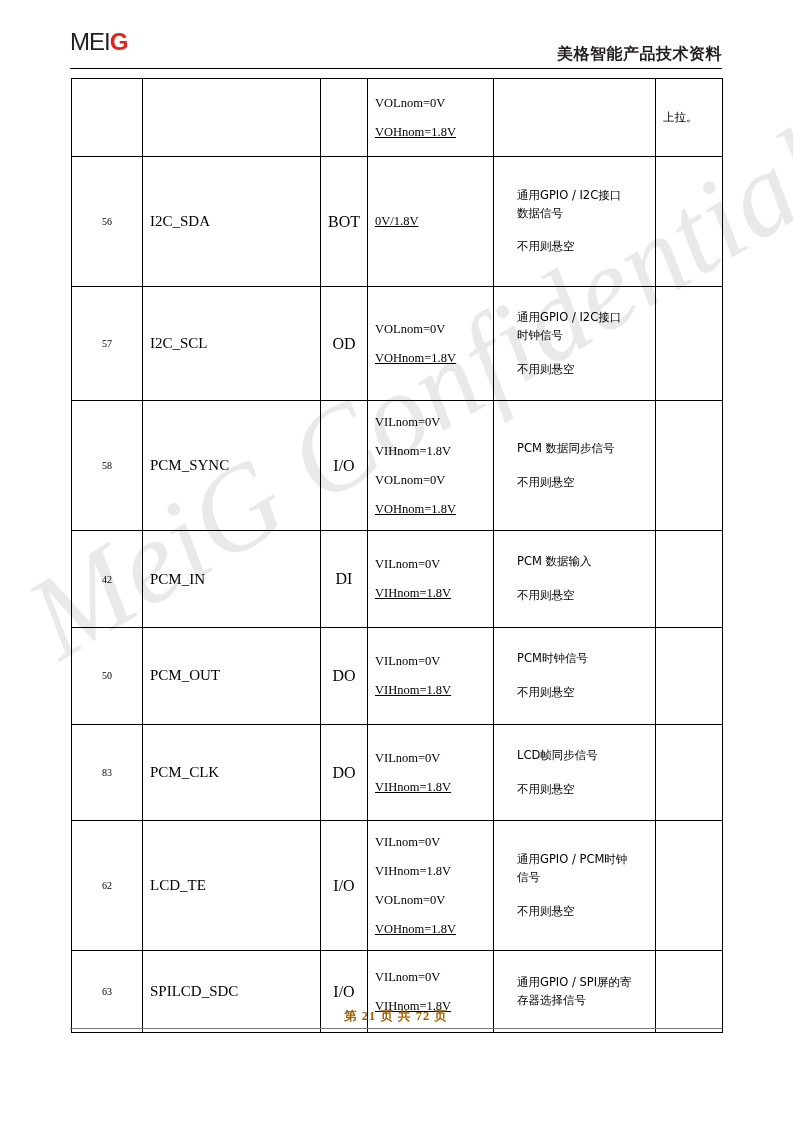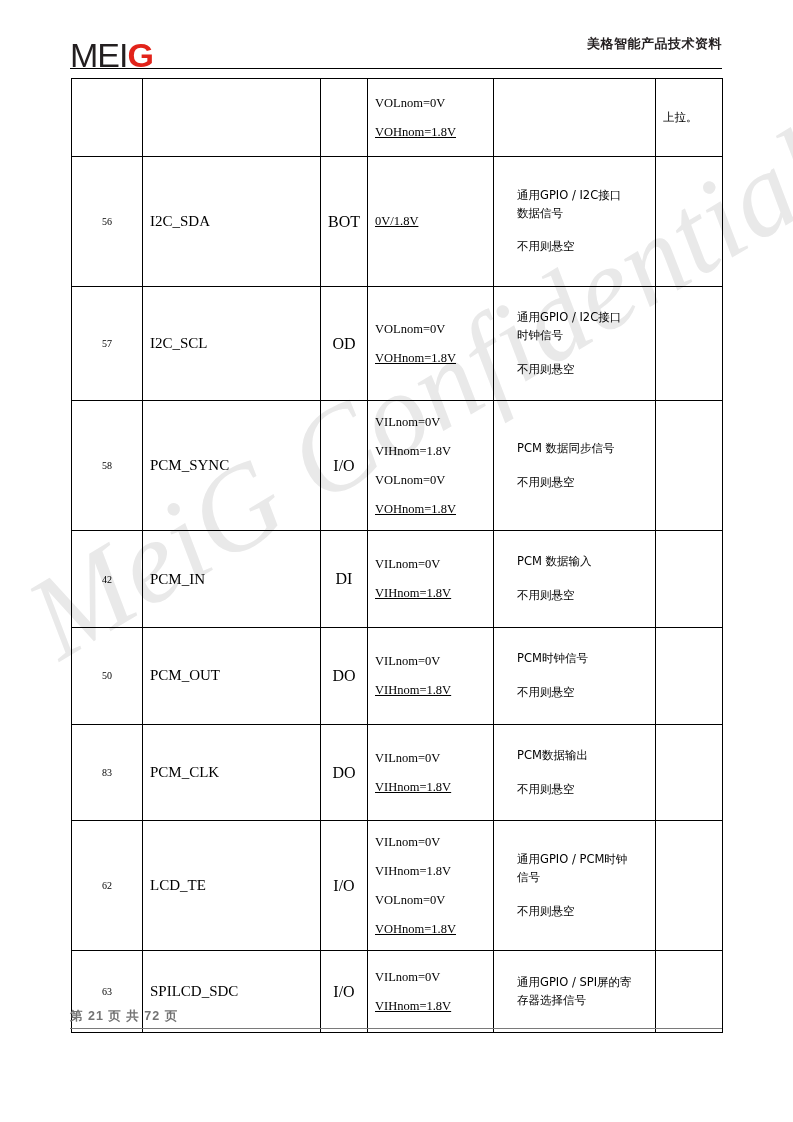--- a/index.html
+++ b/index.html
@@ -54,41 +54,41 @@
   #page-header {
     position: absolute;
     left: 70px;
     top: 18px;
     width: 652px;
     height: 52px;
   }
   #brand-logo {
     position: absolute;
     left: 0;
-    top: 20px;
+    top: 12px;
     font-family: "Liberation Sans", "DejaVu Sans", sans-serif;
-    font-size: 34px;
+    font-size: 24px;
     font-weight: 400;
     letter-spacing: -1px;
     line-height: 1;
   }
   #brand-logo .mei {
     color: #231f20;
     font-weight: 400;
   }
   #brand-logo .g {
     color: #e2231a;
     font-weight: 600;
   }
   #header-title {
     position: absolute;
     right: 0;
-    top: 17px;
+    top: 26px;
     font-family: "DejaVu Sans", "Liberation Sans", sans-serif;
-    font-size: 13px;
+    font-size: 16px;
     font-weight: 700;
     color: #231f20;
     letter-spacing: 0.5px;
   }
   #header-rule {
     position: absolute;
     left: 70px;
     top: 68px;
     width: 652px;
     height: 0;
@@ -162,25 +162,25 @@
   .ds-gap  { margin-top: 13px; }
 
   
   #page-footer {
     position: absolute;
     left: 70px;
     top: 1008px;
     width: 652px;
   }
   #footer-pageinfo {
-    text-align: left;
-    font-family: Liberation Sans, sans-serif;
+    text-align: center;
+    font-family: Liberation Serif, serif;
     font-size: 12.5px;
     font-weight: 700;
-    color: #737373;
+    color: #a16207;
     letter-spacing: 1px;
     padding-bottom: 3px;
   }
   #footer-rule {
     height: 0;
     border-top: 1.6px solid #7a7a7a;
   }
 </style>
 </head>
 <body>
@@ -372,21 +372,21 @@
             <div class="cell">DO</div>
           </td>
           <td class="c-level">
             <div class="cell">
               <div class="lv-line">VILnom=0V</div>
               <div class="lv-line">VIHnom=1.8V</div>
             </div>
           </td>
           <td class="c-desc">
             <div class="cell">
-              <div class="ds-line">PCM数据输出</div>
+              <div class="ds-line">LCD帧同步信号</div>
               <div class="ds-line ds-gap">不用则悬空</div>
             </div>
           </td>
           <td class="c-note">
             <div class="cell"></div>
           </td>
         </tr>
         <tr style="height: 130px;">
           <td class="c-no">
             <div class="cell">62</div>

